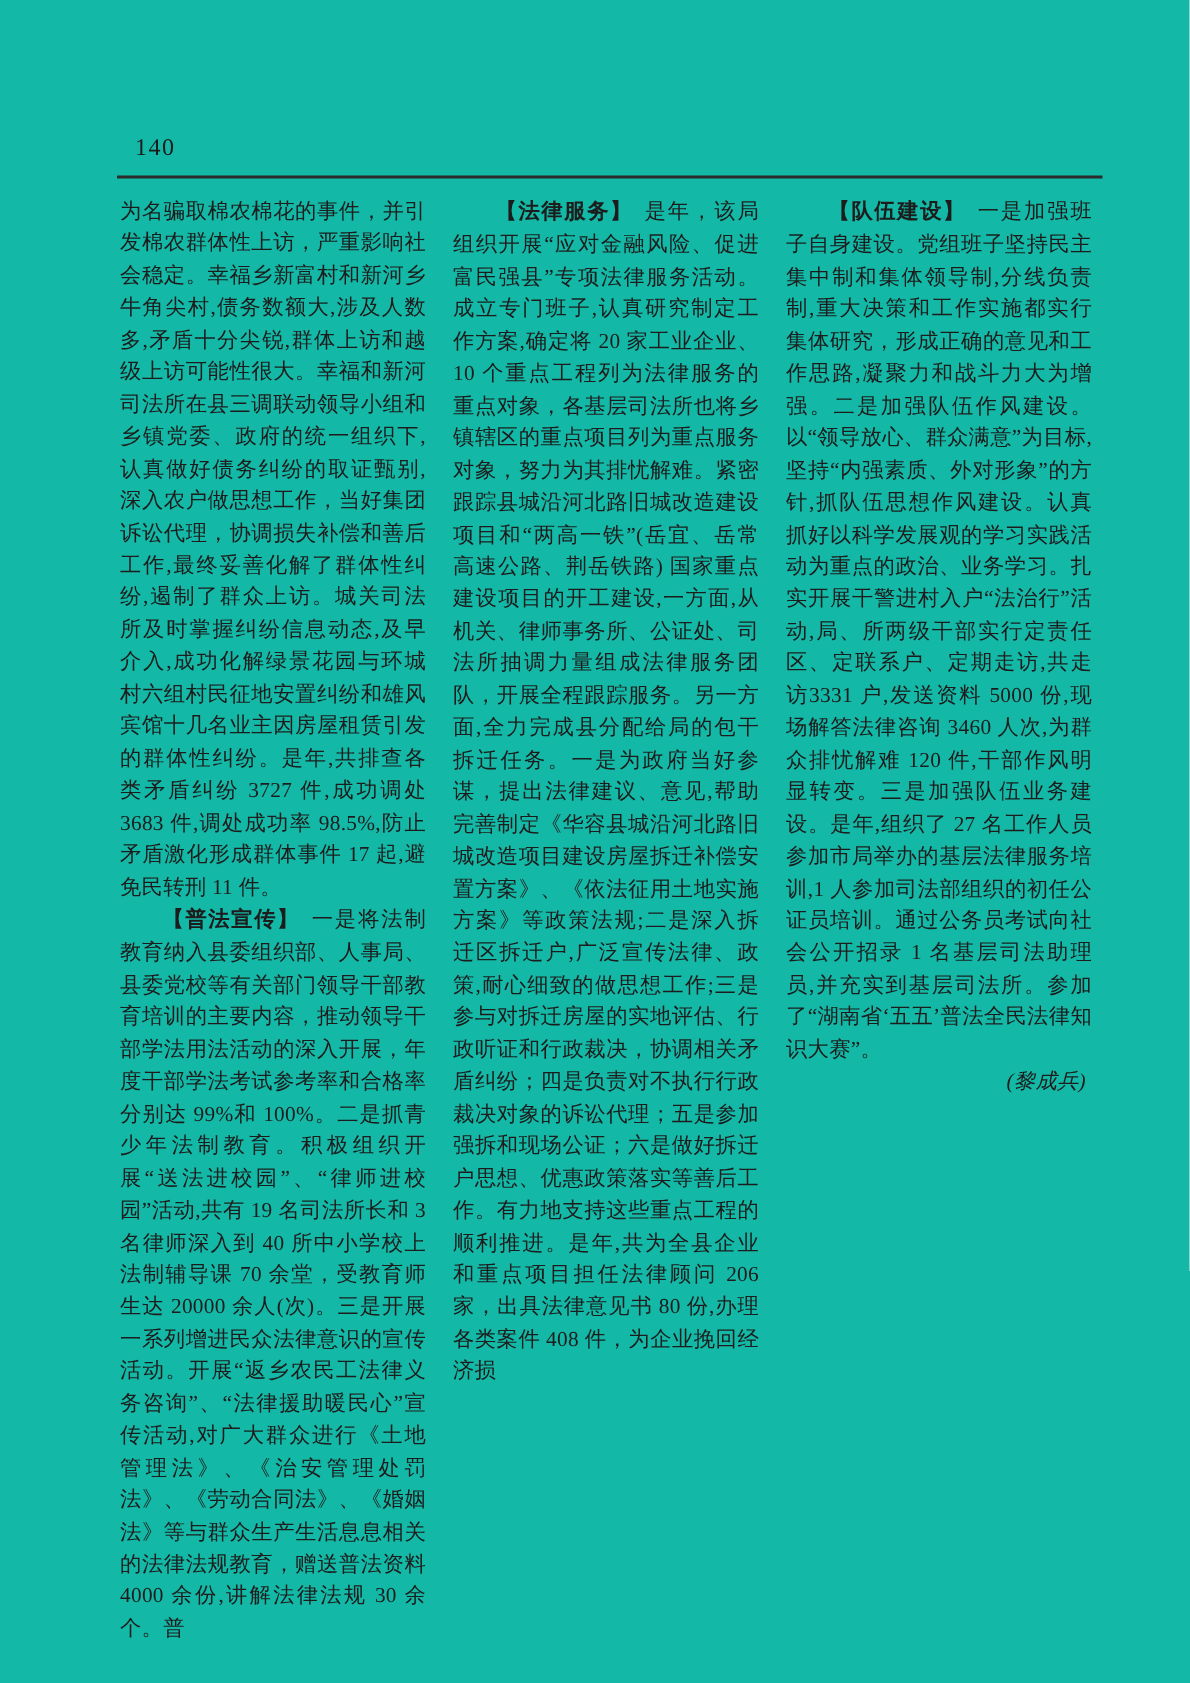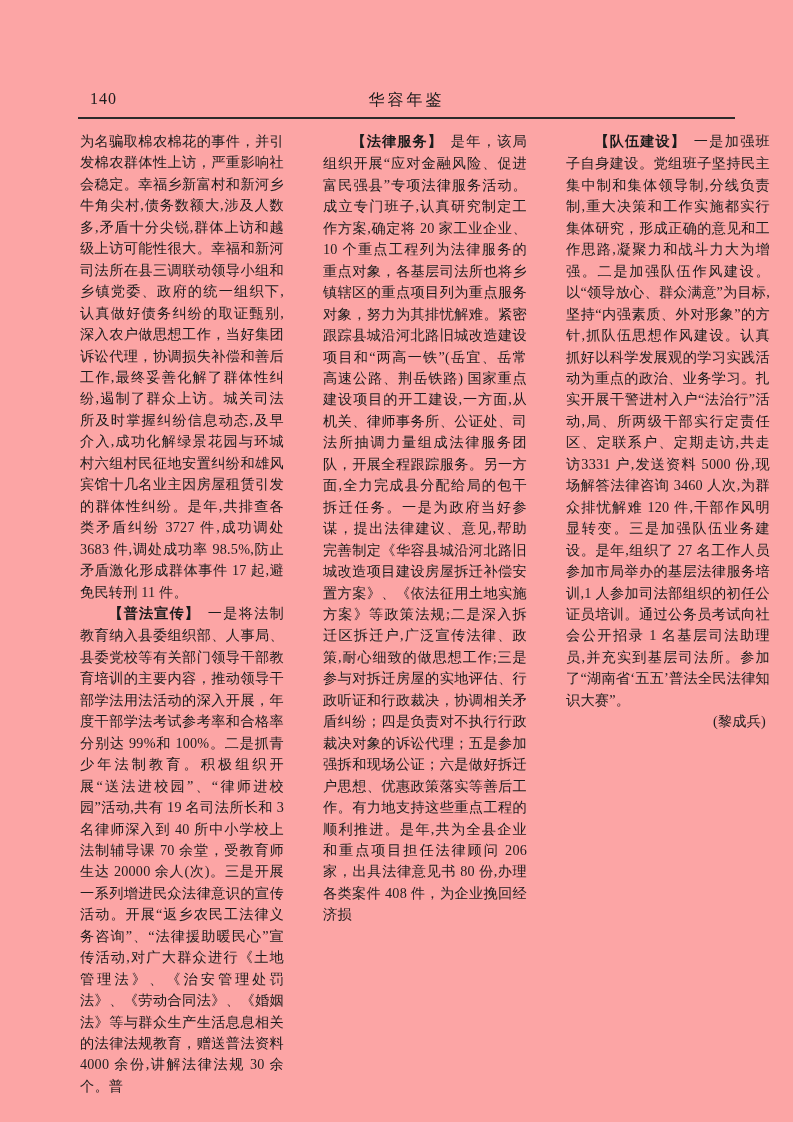--- a/index.html
+++ b/index.html
@@ -1,20 +1,20 @@
 <!DOCTYPE html>
 <html><head>
 <meta charset="utf-8">
 <style>
   html,body { margin:0; padding:0; background:#e8e8e8; }
   .page {
     position:relative;
     width:793px; height:1122px;
     margin:0 auto;
-    background:#fca5a5;
+    background:#14b8a6;
     color:#1c1c1c;
     font-family:"Liberation Serif","DejaVu Serif",serif;
     overflow:hidden;
   }
   .running-head {
     position:absolute;
     top:90px; left:80px; right:60px;
     height:24px;
     font-size:16px;
   }
@@ -30,21 +30,21 @@
   .head-rule {
     position:absolute;
     top:117px; left:78px; right:58px;
     height:2px;
     background:#2b2b2b;
   }
   .text-body {
     position:absolute;
     top:131px; left:80px; right:58px;
     display:flex;
-    gap:39px;
+    gap:18px;
   }
   .col {
     width:204px;
     flex:0 0 204px;
     font-size:14.2px;
     line-height:21.45px;
     text-align:justify;
     text-justify:inter-ideograph;
     letter-spacing:0.2px;
   }
@@ -52,31 +52,31 @@
   .entry-para { text-indent:2em; }
   .entry-head {
     font-family:Liberation Mono, monospace;
     font-weight:bold;
     margin-right:0.55em;
     letter-spacing:0;
   }
   .attribution {
     text-align:right;
     text-align-last:right;
+    font-style:italic;
     padding-right:4px;
   }
 </style>
 </head>
 <body>
 
 <div class="page">
 
   <div class="running-head">
     <span class="page-number">140</span>
-    <span class="book-title">华容年鉴</span>
   </div>
 
   <div class="head-rule"></div>
 
   <div class="text-body">
 
     <div class="col">
       <p>为名骗取棉农棉花的事件，并引发棉农群体性上访，严重影响社会稳定。幸福乡新富村和新河乡牛角尖村,债务数额大,涉及人数多,矛盾十分尖锐,群体上访和越级上访可能性很大。幸福和新河司法所在县三调联动领导小组和乡镇党委、政府的统一组织下,认真做好债务纠纷的取证甄别,深入农户做思想工作，当好集团诉讼代理，协调损失补偿和善后工作,最终妥善化解了群体性纠纷,遏制了群众上访。城关司法所及时掌握纠纷信息动态,及早介入,成功化解绿景花园与环城村六组村民征地安置纠纷和雄风宾馆十几名业主因房屋租赁引发的群体性纠纷。是年,共排查各类矛盾纠纷 3727 件,成功调处 3683 件,调处成功率 98.5%,防止矛盾激化形成群体事件 17 起,避免民转刑 11 件。</p>
       <p class="entry-para"><span class="entry-head">【普法宣传】</span><span>一是将法制教育纳入县委组织部、人事局、县委党校等有关部门领导干部教育培训的主要内容，推动领导干部学法用法活动的深入开展，年度干部学法考试参考率和合格率分别达 99%和 100%。二是抓青少年法制教育。积极组织开展“送法进校园”、“律师进校园”活动,共有 19 名司法所长和 3 名律师深入到 40 所中小学校上法制辅导课 70 余堂，受教育师生达 20000 余人(次)。三是开展一系列增进民众法律意识的宣传活动。开展“返乡农民工法律义务咨询”、“法律援助暖民心”宣传活动,对广大群众进行《土地管理法》、《治安管理处罚法》、《劳动合同法》、《婚姻法》等与群众生产生活息息相关的法律法规教育，赠送普法资料 4000 余份,讲解法律法规 30 余个。普</span></p>
     </div>

